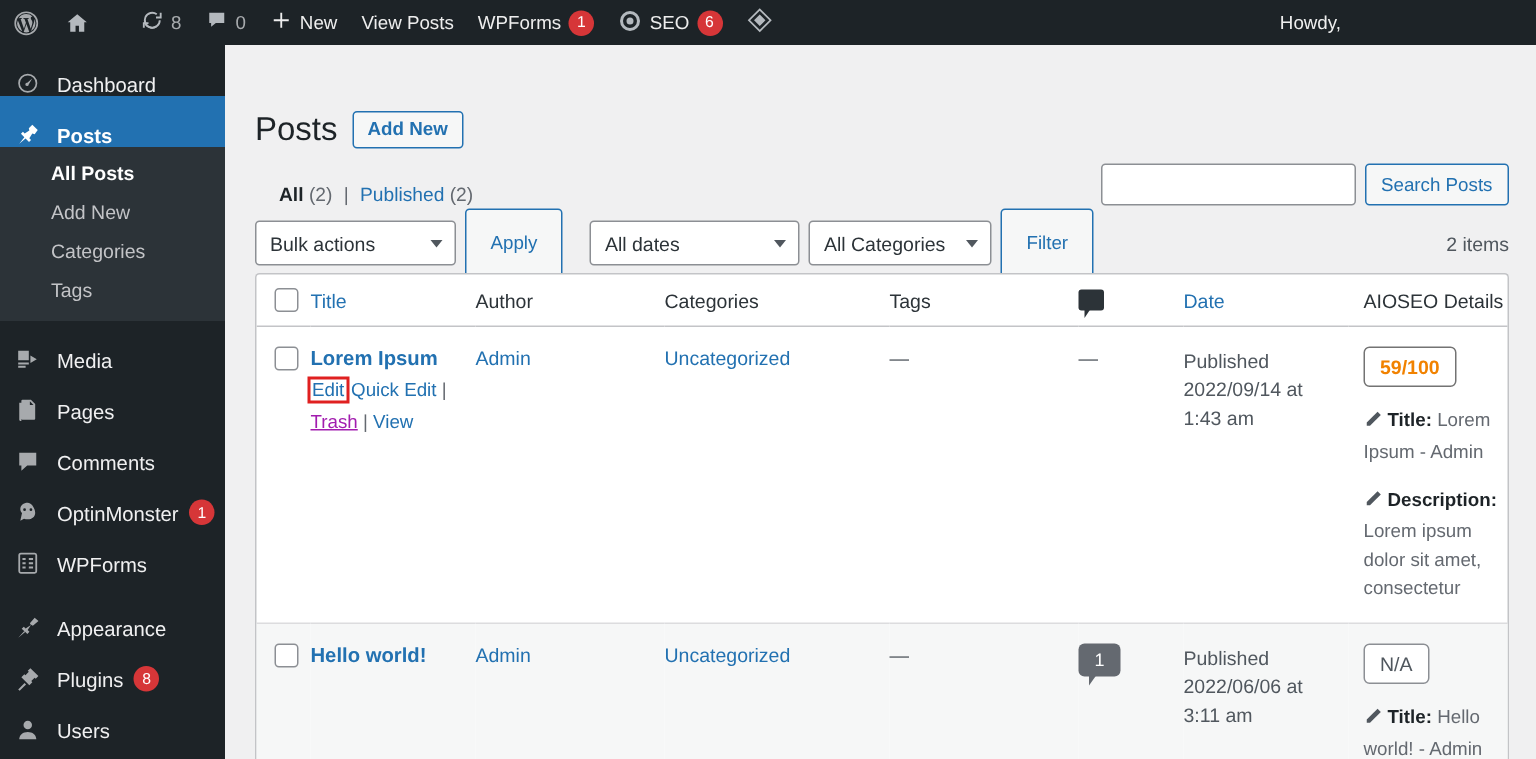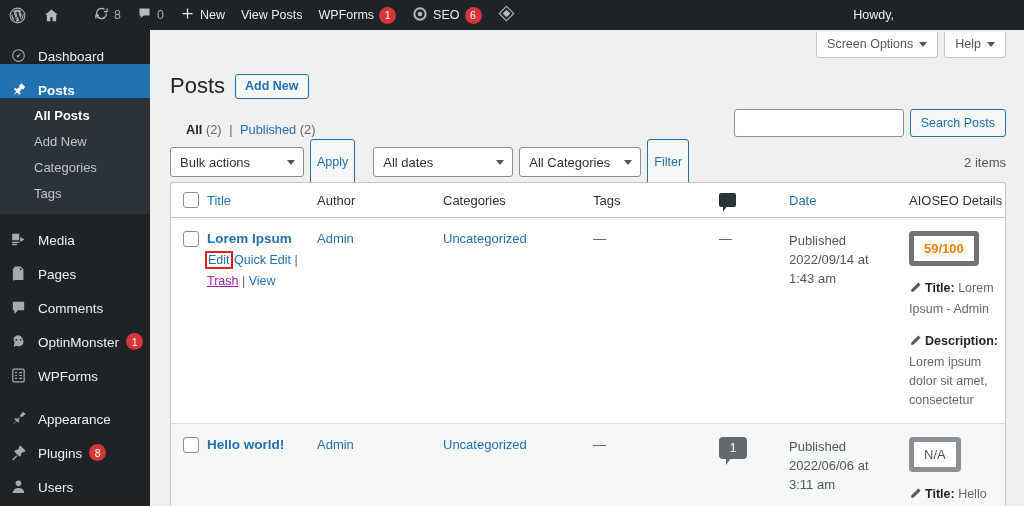--- a/index.html
+++ b/index.html
@@ -156,21 +156,21 @@
     position: absolute; right: 8px; top: 50%; margin-top: -2px;
     width: 0; height: 0; border-style: solid;
     border-width: 5px 4px 0 4px;
     border-color: #50575e transparent transparent transparent;
   }
   #bulk-sel { width: 134px; }
   #dates-sel { width: 140px; }
   #cats-sel { width: 122px; }
   .action-btn {
     border: 1px solid #2271b1; color: #2271b1; background: #f6f7f7;
-    border-radius: 3px; height: 46px; padding: 0 6px;
+    border-radius: 3px; height: 46px; padding: 0 16px;
     font-size: 12.5px; margin-right: 18px;
     font-family: "Liberation Sans", sans-serif;
     display: flex; align-items: center;
   }
   #filter-btn { margin-right: 0; }
   #items-count {
     margin-left: auto; font-size: 13px; color: #50575e;
   }
 
   
@@ -245,21 +245,21 @@
     background: #2c3338;
   }
   .cmt-head-bubble:after {
     content: ""; position: absolute; left: 4px; top: 13px;
     border-style: solid; border-width: 6px 4px 0 0;
     border-color: #2c3338 transparent transparent transparent;
   }
 
   .seo-score {
     display: inline-block;
-    border: 5px solid #737373; border-radius: 4px;
+    border: 1px solid #737373; border-radius: 4px;
     color: #f18200; font-weight: 700; font-size: 13px;
     padding: 5px 10px; background: #fff;
   }
   .seo-score.na {
     border-color: #8c8f94; color: #50575e; font-weight: 400;
   }
   .seo-block { margin-top: 13px; font-size: 12.5px; color: #646970; line-height: 19px; width: 100px; }
   .seo-block b { color: #1d2327; }
   .pencil { display:inline-block; vertical-align: -2px; margin-right: 3px; }
   .seo-cell { padding-left: 10px !important; }
@@ -439,30 +439,20 @@
         <circle cx="12" cy="7.5" r="4"></circle>
         <path d="M4 21c0-4.4 3.6-7 8-7s8 2.6 8 7z"></path>
       </svg>
     </span>
     <span class="mlabel">Users</span>
   </div>
 </div>
 
 <div id="main">
 
-  <div id="screen-meta-links">
-    <div class="meta-btn">
-      <span>Screen Options</span>
-      <span class="caret-dn"></span>
-    </div>
-    <div class="meta-btn">
-      <span>Help</span>
-      <span class="caret-dn"></span>
-    </div>
-  </div>
 
   <div id="titlewrap">
     <span id="page-title-h1">Posts</span>
     <span class="page-title-action">Add New</span>
   </div>
 
   <div id="searchbox">
     <input id="post-search-input" type="text" placeholder="" style="">
     <button id="search-submit">Search Posts</button>
   </div>

